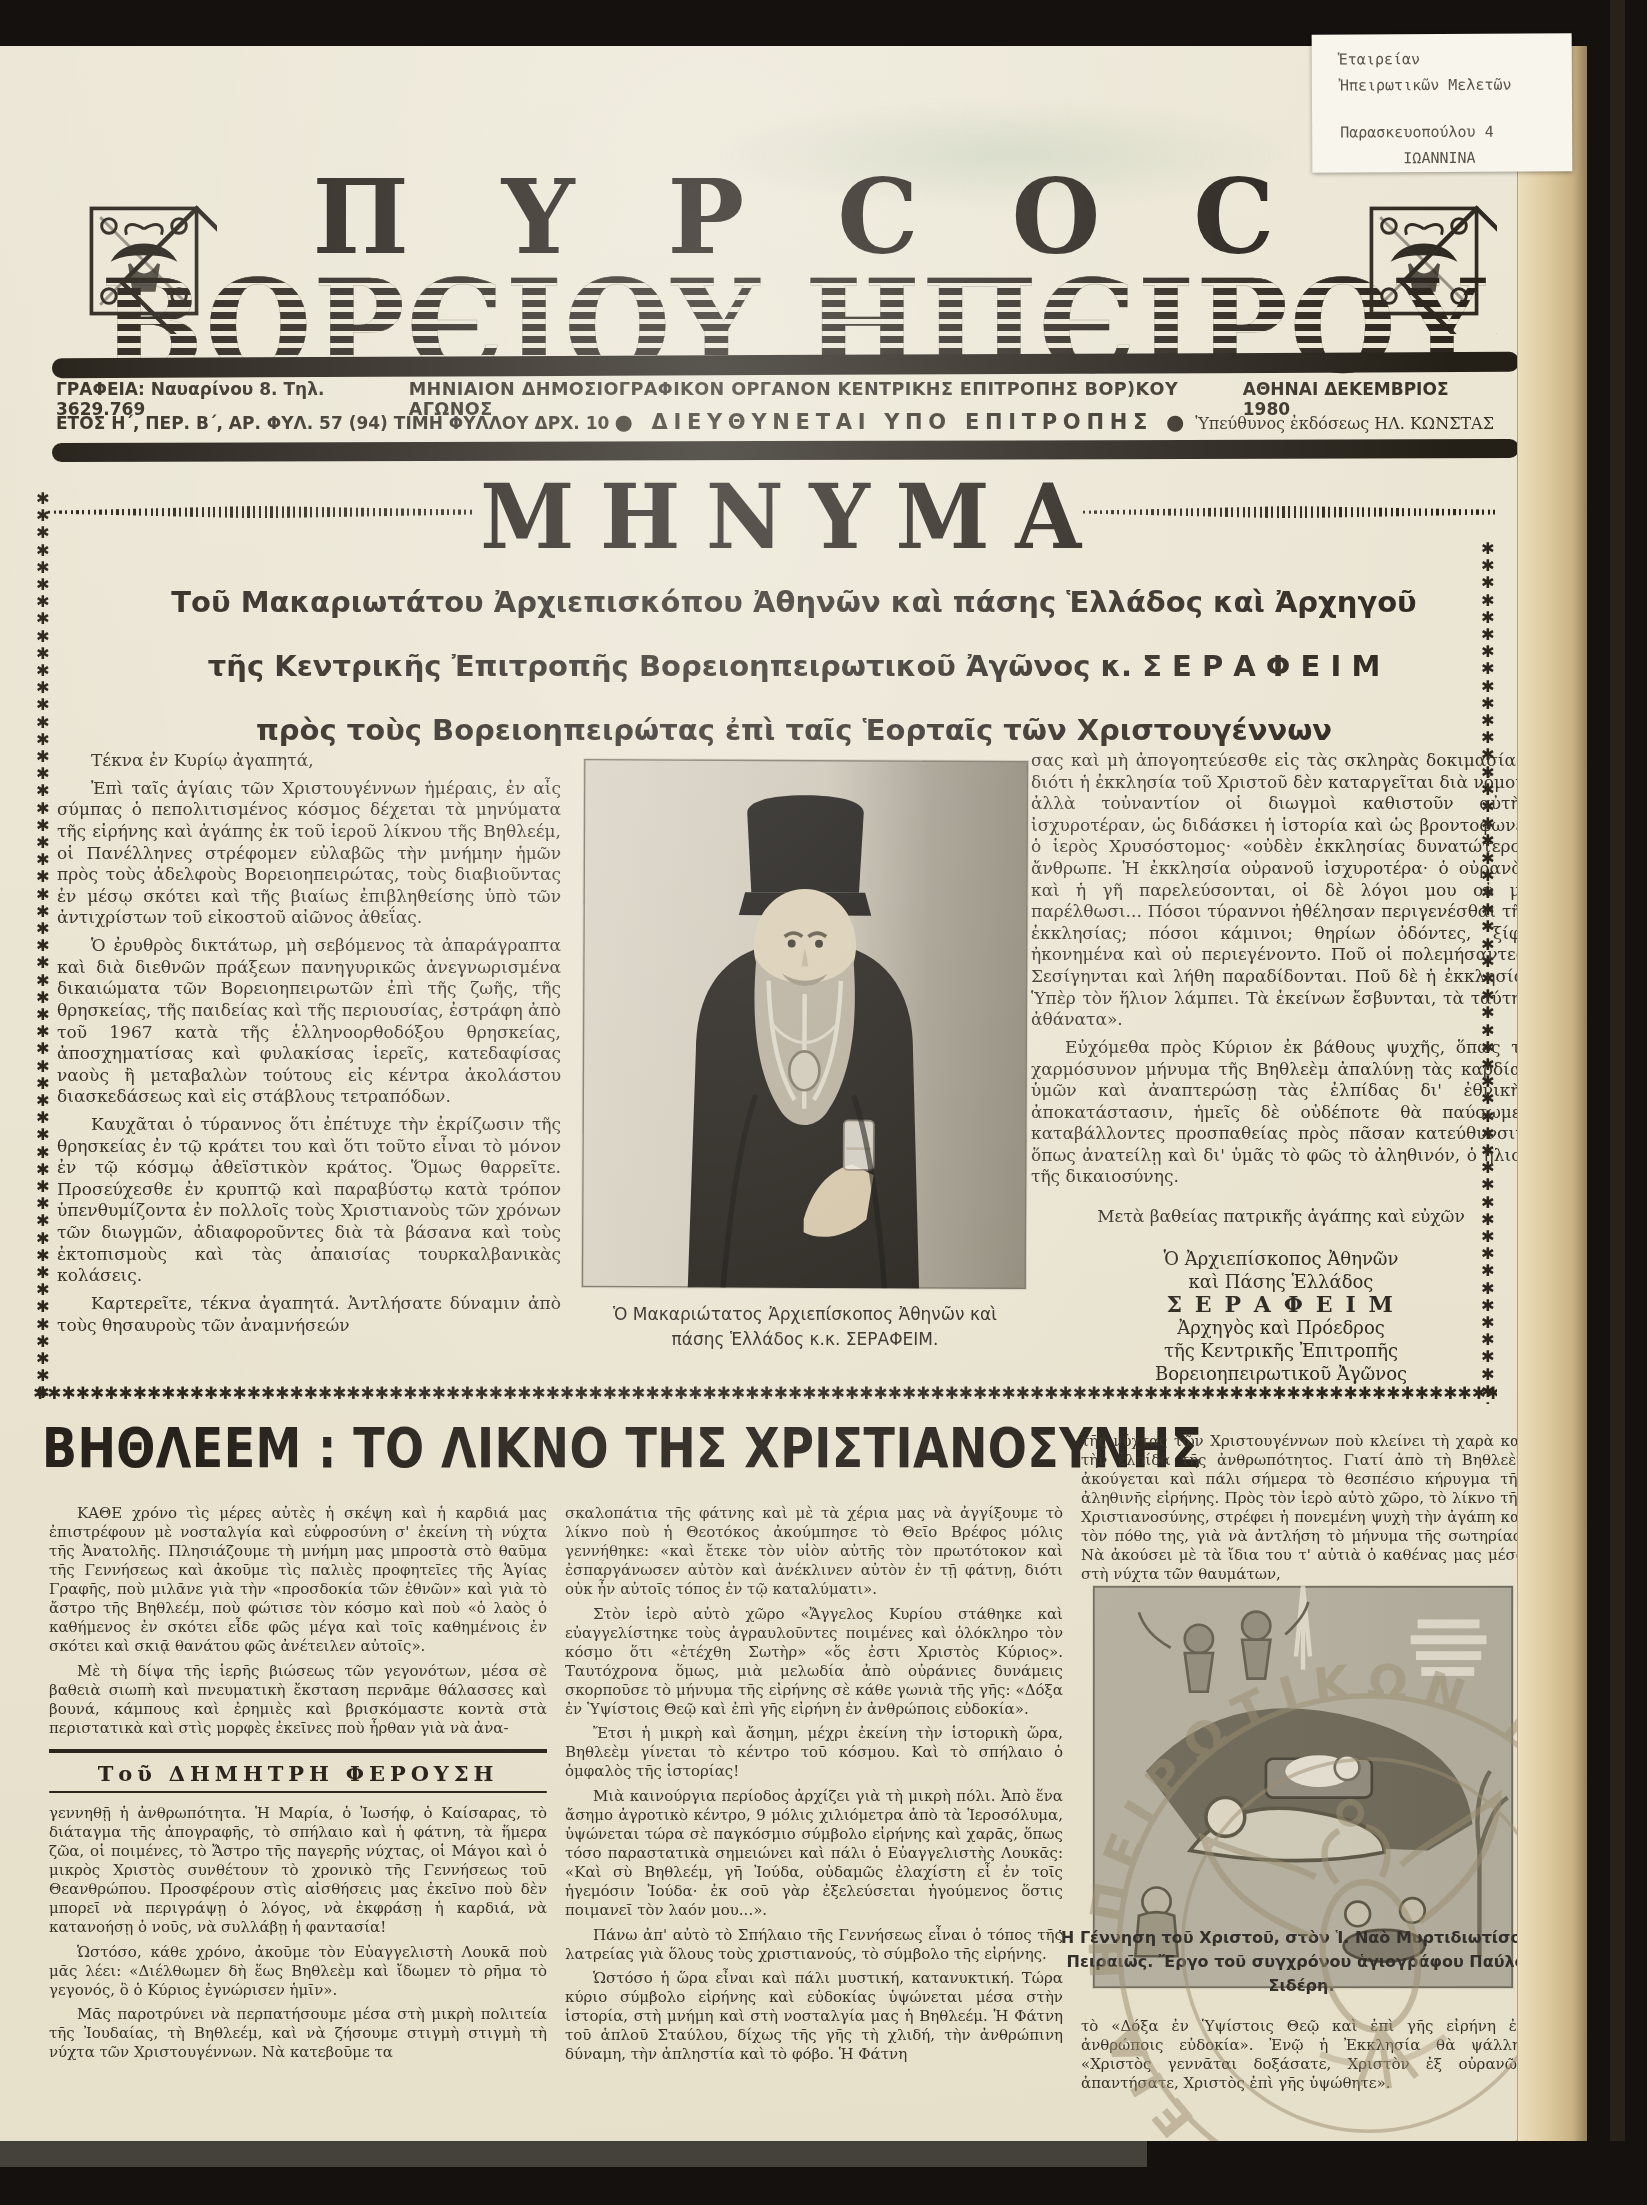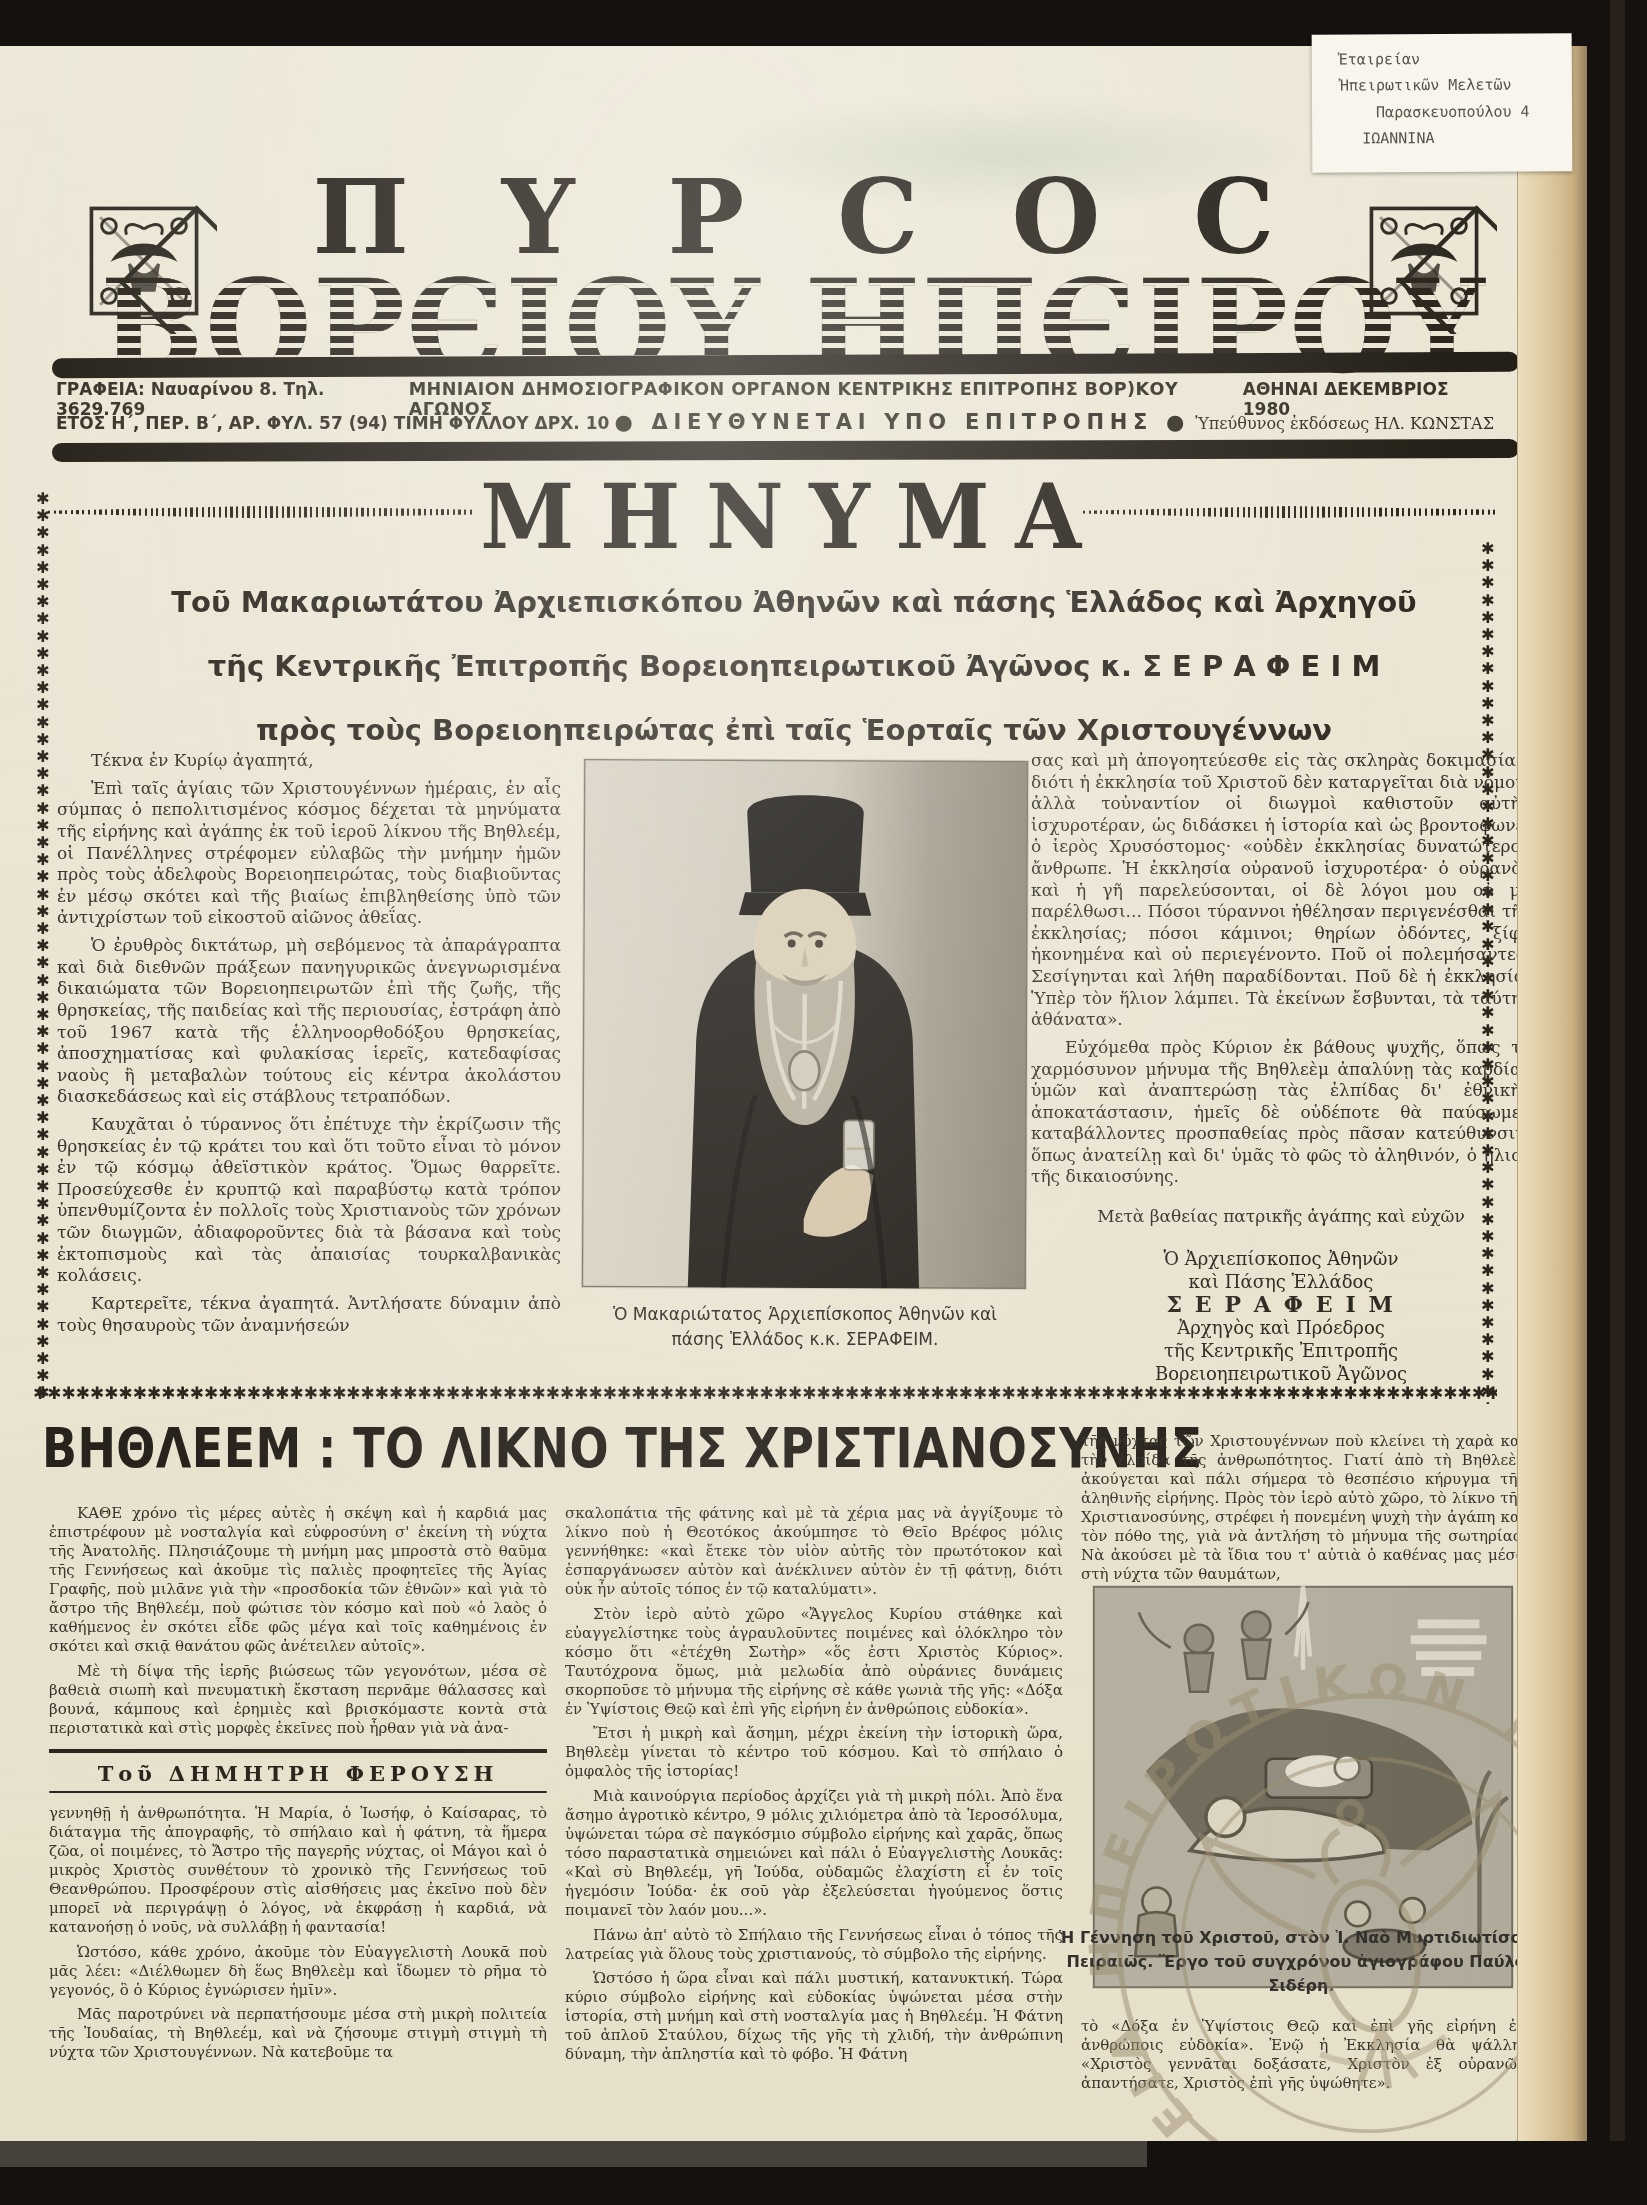--- a/index.html
+++ b/index.html
@@ -23,22 +23,22 @@
   #margincream{left:1496px;top:46px;width:21px;height:2095px;background:#f0e4c7;}
   #ghost-green{left:715px;top:53px;width:582px;height:110px;
                background:radial-gradient(ellipse,rgba(125,165,130,.22),transparent 70%);filter:blur(3.5px);}
 
   
   #label{left:1312px;top:34px;width:260px;height:138px;background:#f8f5ec;transform:rotate(-.3deg);
          box-shadow:0 1.3px 4px rgba(0,0,0,.35);font-family:"DejaVu Sans Mono",monospace;
          font-size:15px;color:#59534a;line-height:26.5px;padding-top:11.5px;box-sizing:border-box;}
   #label div:nth-child(1){padding-left:27px;}
   #label div:nth-child(2){padding-left:28px;}
-  #label div:nth-child(3){padding-left:64px;}
-  #label div:nth-child(4){padding-left:50px;}
+  #label div:nth-child(3){padding-left:28px;margin-top:20px;}
+  #label div:nth-child(4){padding-left:50px;margin-left:41px;}
 
   
   .emblem{width:146px;height:146px;}
   #emblemL{left:71px;top:142px;}
   #emblemR{left:1351px;top:142px;}
   #title-top{left:0;top:111px;width:1587px;text-align:center;font-weight:bold;
              font-size:102px;letter-spacing:93px;padding-left:93px;box-sizing:border-box;color:#27211a;
              font-family:"DejaVu Serif",serif;}
   #title-main{left:0;top:206px;width:1587px;text-align:center;font-weight:bold;font-size:127px;
               font-family:"DejaVu Serif",serif;letter-spacing:1.8px;transform:scaleX(.96);

